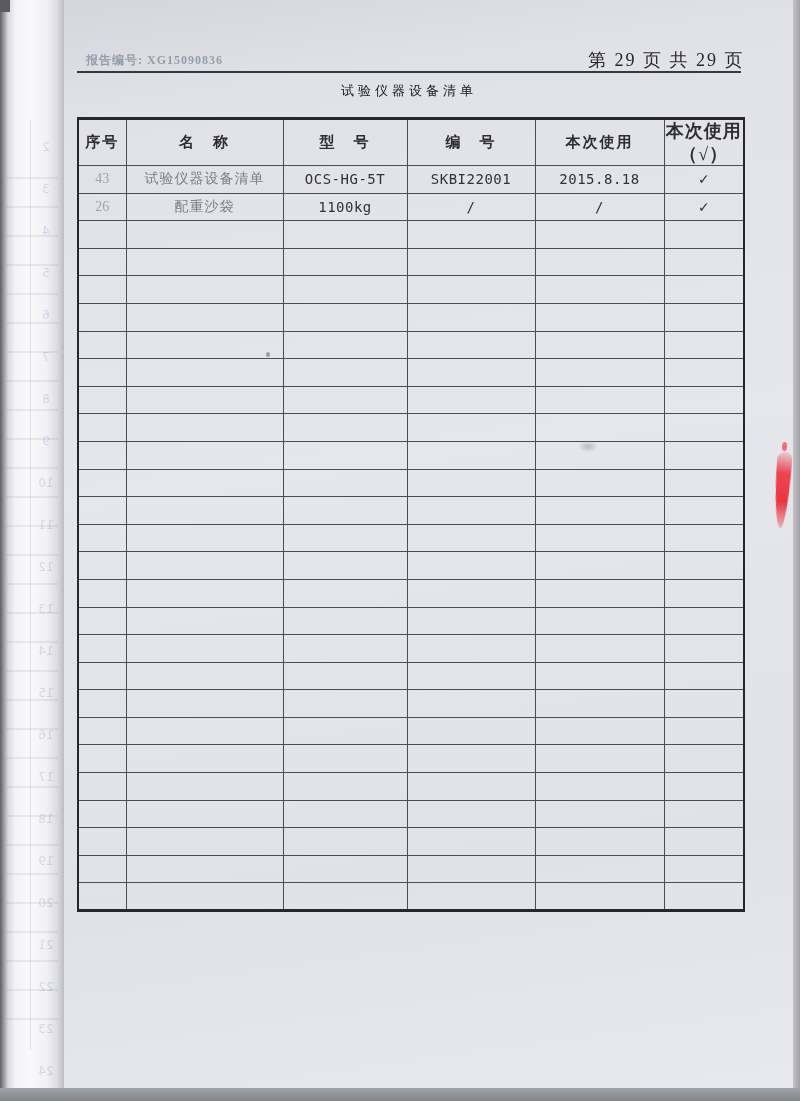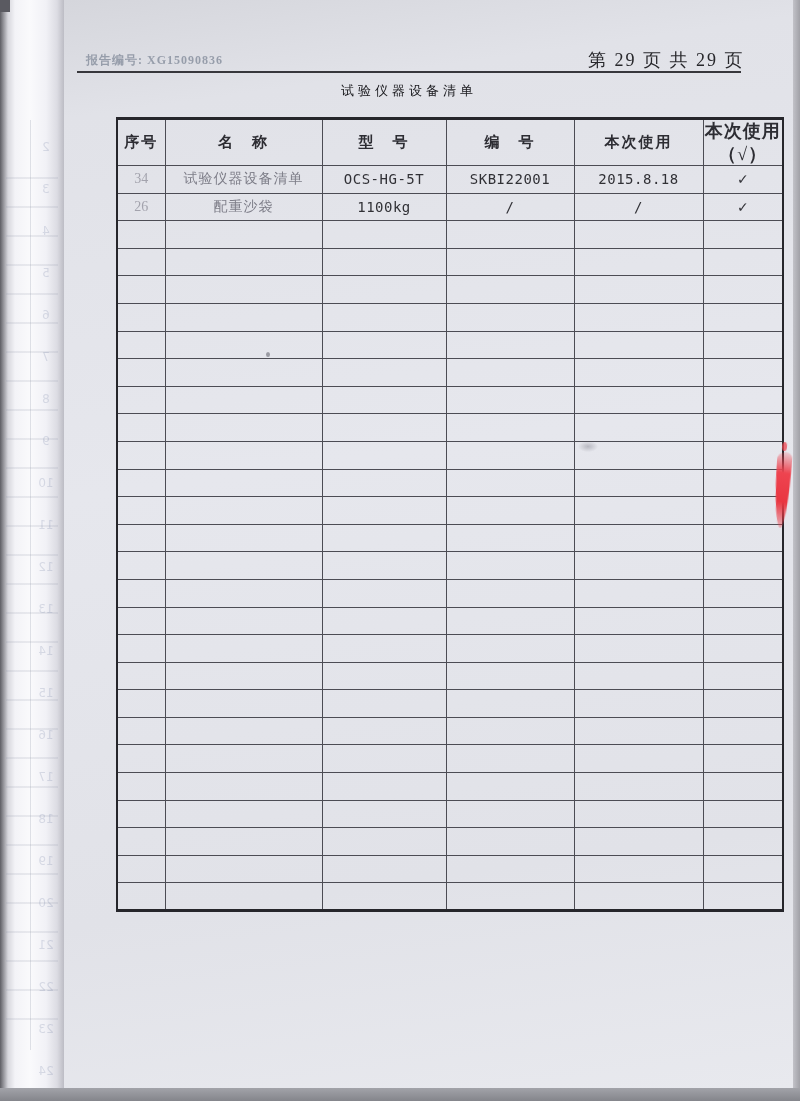--- a/index.html
+++ b/index.html
@@ -36,21 +36,21 @@
   .page-no { position:absolute; left:588px; top:48px; font-size:18px; color:#28282c;
     letter-spacing:2px; }
   .header-rule { position:absolute; left:77px; top:71px; width:664px; height:2px;
     background:#37373c; }
   .doc-title { position:absolute; left:77px; top:82px; width:664px; text-align:center;
     font-size:13px; font-weight:normal; letter-spacing:4px; color:#17171b; }
 
   
   table.equip { position:absolute; left:77px; top:117px; width:666px;
     border-collapse:collapse; table-layout:fixed;
-    border:2px solid #26262b; border-top-width:3px; border-bottom-width:3px;margin-left:39px; }
+    border:2px solid #26262b; border-top-width:3px; border-bottom-width:3px; }
   .equip th, .equip td { border:1.5px solid #4c4c54; text-align:center;
     overflow:hidden; white-space:nowrap; padding:0; }
   .equip th { height:44px; font-size:15px; font-weight:600; color:#2d2d33;
     letter-spacing:2px; line-height:1.25; }
   .equip th.h-used { font-size:18px; letter-spacing:1px; }
   .equip td { height:27.6px; font-size:14px; }
   .c-seq   { color:#a3a3ad; font-size:13px; filter:blur(.3px); }
   .c-name  { color:#7d7d88; font-size:14.5px; letter-spacing:1px; }
   .c-model, .c-serial, .c-valid { font-family:"DejaVu Sans Mono", monospace;
     font-size:13.5px; color:#313136; letter-spacing:.5px; }
@@ -129,21 +129,21 @@
         <th>编　号</th>
         <th>本次使用</th>
         <th class="h-used">
           <span>本次使用</span><br>
           <span>（√）</span>
         </th>
       </tr>
     </thead>
     <tbody>
         <tr>
-          <td class="c-seq">34</td>
+          <td class="c-seq">43</td>
           <td class="c-name">试验仪器设备清单</td>
           <td class="c-model">OCS-HG-5T</td>
           <td class="c-serial">SKBI22001</td>
           <td class="c-valid">2015.8.18</td>
           <td class="c-used">✓</td>
         </tr>
         <tr>
           <td class="c-seq">26</td>
           <td class="c-name">配重沙袋</td>
           <td class="c-model">1100kg</td>

